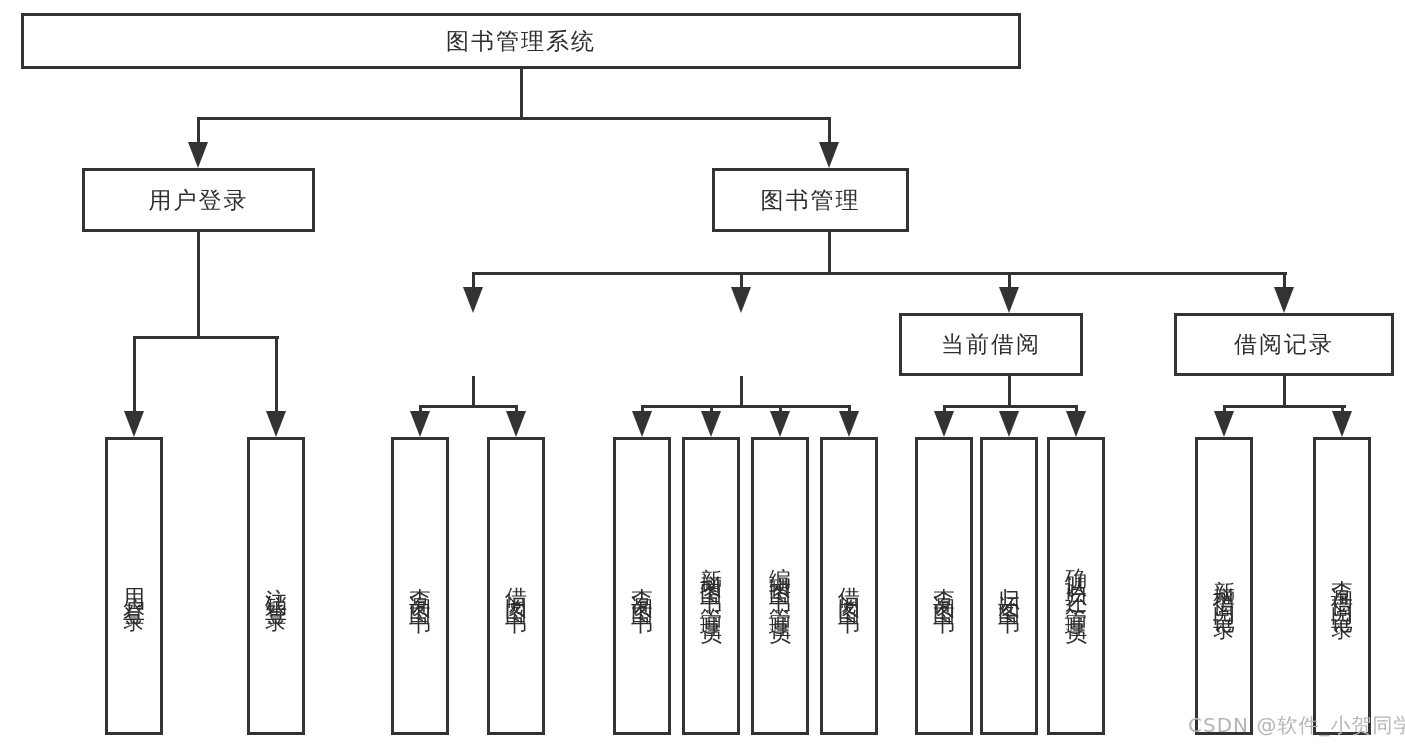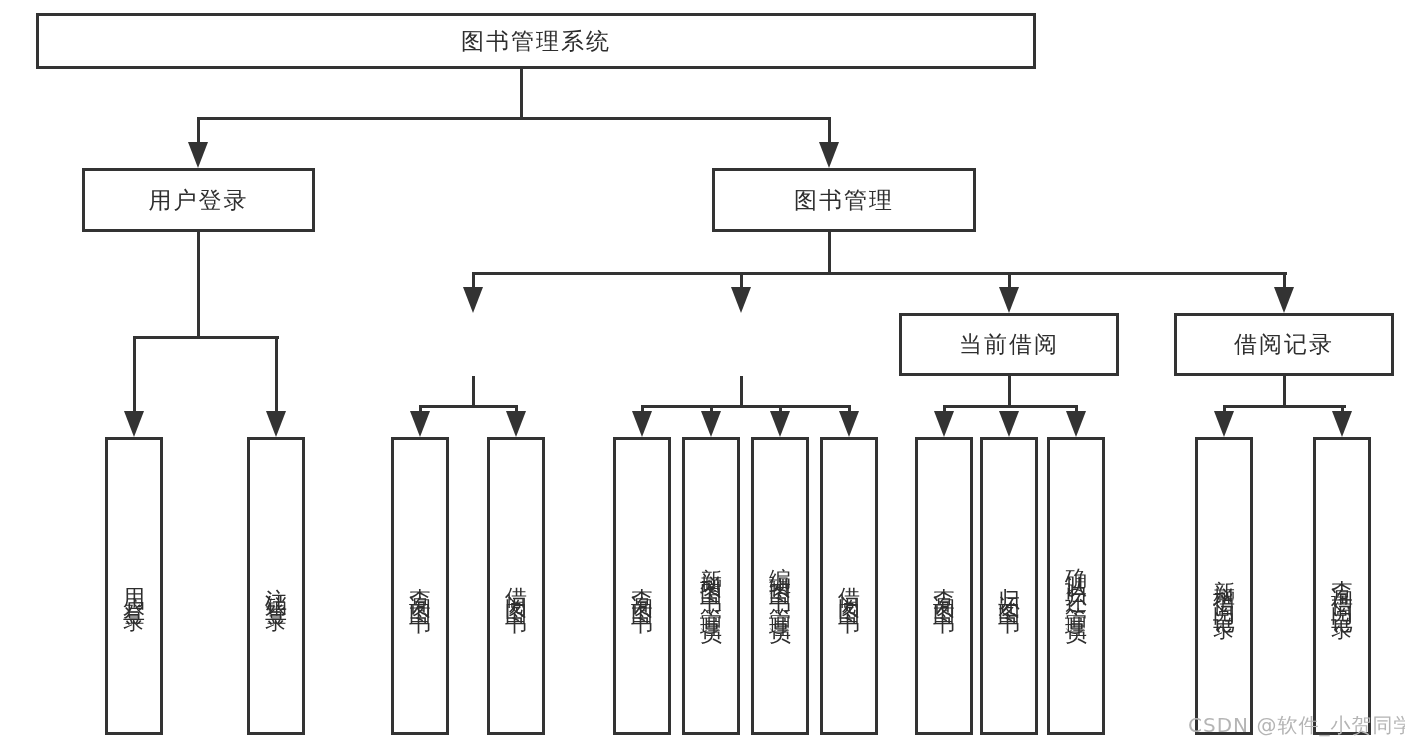--- a/index.html
+++ b/index.html
@@ -111,32 +111,32 @@
   <div class="arrow" style="left:999px;top:411px;"></div>
   <div class="arrow" style="left:1066px;top:411px;"></div>
 
   <div class="vline" style="left:1282.5px;top:376px;height:31px;"></div>
   <div class="hline" style="left:1222.5px;top:404.5px;width:123px;"></div>
   <div class="vline" style="left:1222.5px;top:406px;height:9px;"></div>
   <div class="vline" style="left:1340.5px;top:406px;height:9px;"></div>
   <div class="arrow" style="left:1214px;top:411px;"></div>
   <div class="arrow" style="left:1332px;top:411px;"></div>
 
-  <div class="node" style="left:21px;top:13px;width:1000px;height:56px;margin-left:15px;">
+  <div class="node" style="left:21px;top:13px;width:1000px;height:56px;">
     <span class="hlabel">图书管理系统</span>
   </div>
 
   <div class="node" style="left:82px;top:168px;width:233px;height:64px;">
     <span class="hlabel">用户登录</span>
   </div>
-  <div class="node" style="left:712px;top:168px;width:264px;height:64px;">
+  <div class="node" style="left:712px;top:168px;width:197px;height:64px;">
     <span class="hlabel">图书管理</span>
   </div>
 
-  <div class="node" style="left:899px;top:313px;width:220px;height:63px;">
+  <div class="node" style="left:899px;top:313px;width:184px;height:63px;">
     <span class="hlabel">当前借阅</span>
   </div>
   <div class="node" style="left:1174px;top:313px;width:220px;height:63px;">
     <span class="hlabel">借阅记录</span>
   </div>
 
   <div class="node" style="left:105px;top:437px;width:58px;height:298px;">
     <span class="vlabel">用户登录</span>
   </div>
   <div class="node" style="left:247px;top:437px;width:58px;height:298px;">

